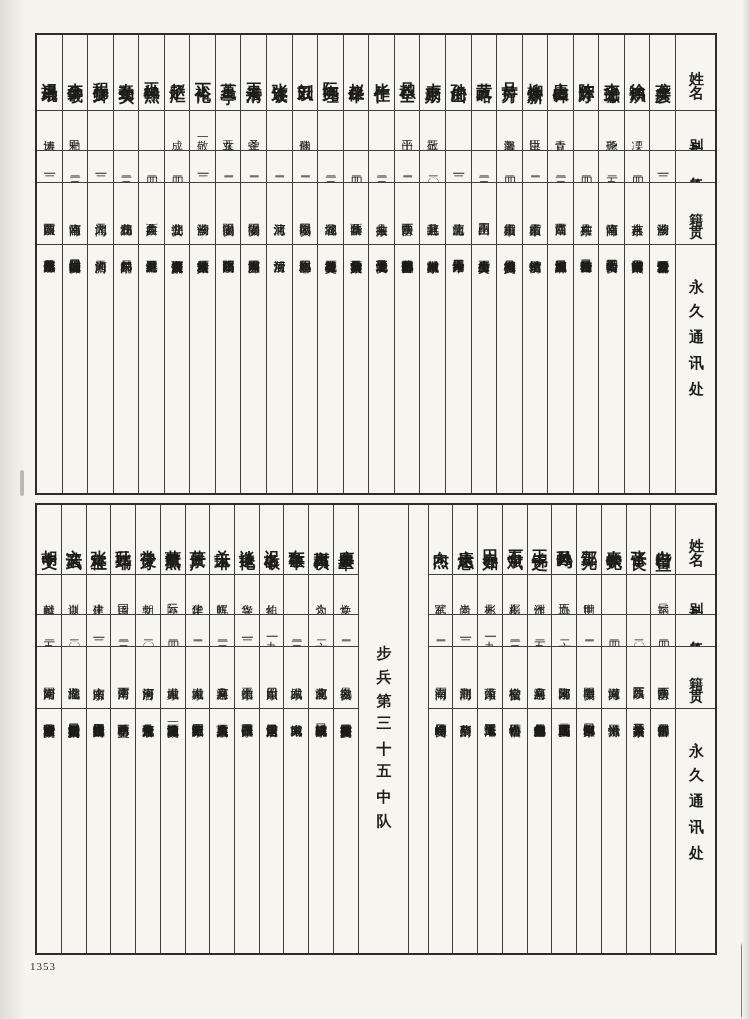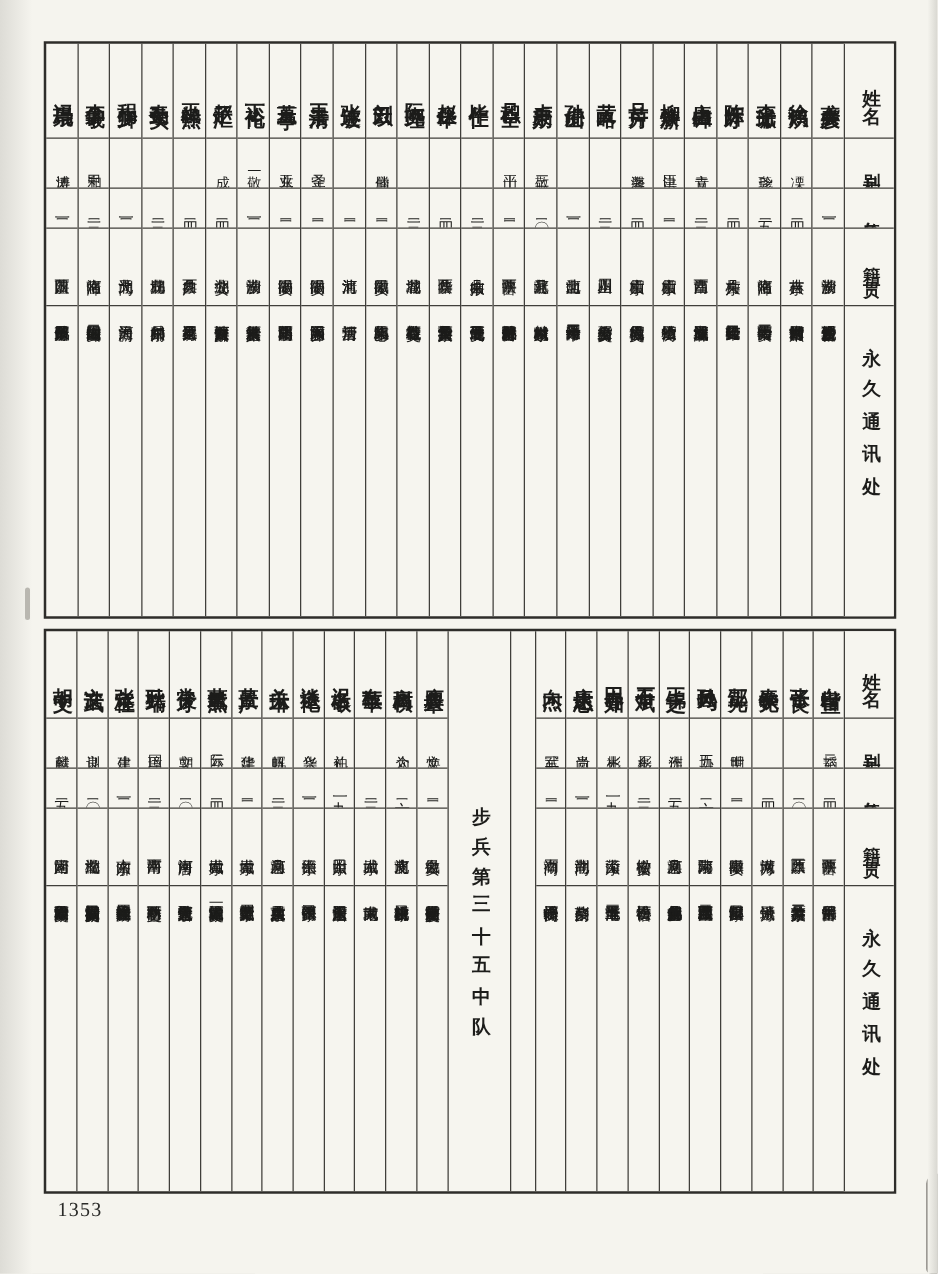--- a/index.html
+++ b/index.html
@@ -49,21 +49,21 @@
 
   .hdr{font-weight:bold;}
   .hdr-name{font-size:15px;letter-spacing:14px;}
   .hdr-alias{font-size:14px;letter-spacing:4px;}
   .hdr-age{font-size:14px;letter-spacing:1px;}
   .hdr-native{font-size:14px;letter-spacing:12px;}
   .hdr-addr{font-size:15px;letter-spacing:26px;padding-top:14px;}
   .div-label{font-size:15px;font-weight:bold;letter-spacing:24px;}
   .col.divider .cell{align-items:center;}
 
-  .page-number{position:absolute;left:46px;top:960px;font-size:16px;letter-spacing:1px;color:#2a2a28;}
+  .page-number{position:absolute;left:30px;top:960px;font-size:11px;letter-spacing:1px;color:#2a2a28;}
   .scan-mark-br{position:absolute;right:0;bottom:0;width:9px;height:80px;background:#55534e;border-radius:8px 0 0 4px;opacity:.75;}
   .scan-speck{position:absolute;left:20px;top:470px;width:4px;height:26px;background:#b9b7b0;border-radius:2px;}
 </style>
 </head>
 <body>
 
 <div class="page">
 
   <section class="roster t-top">
     <div class="col header">

